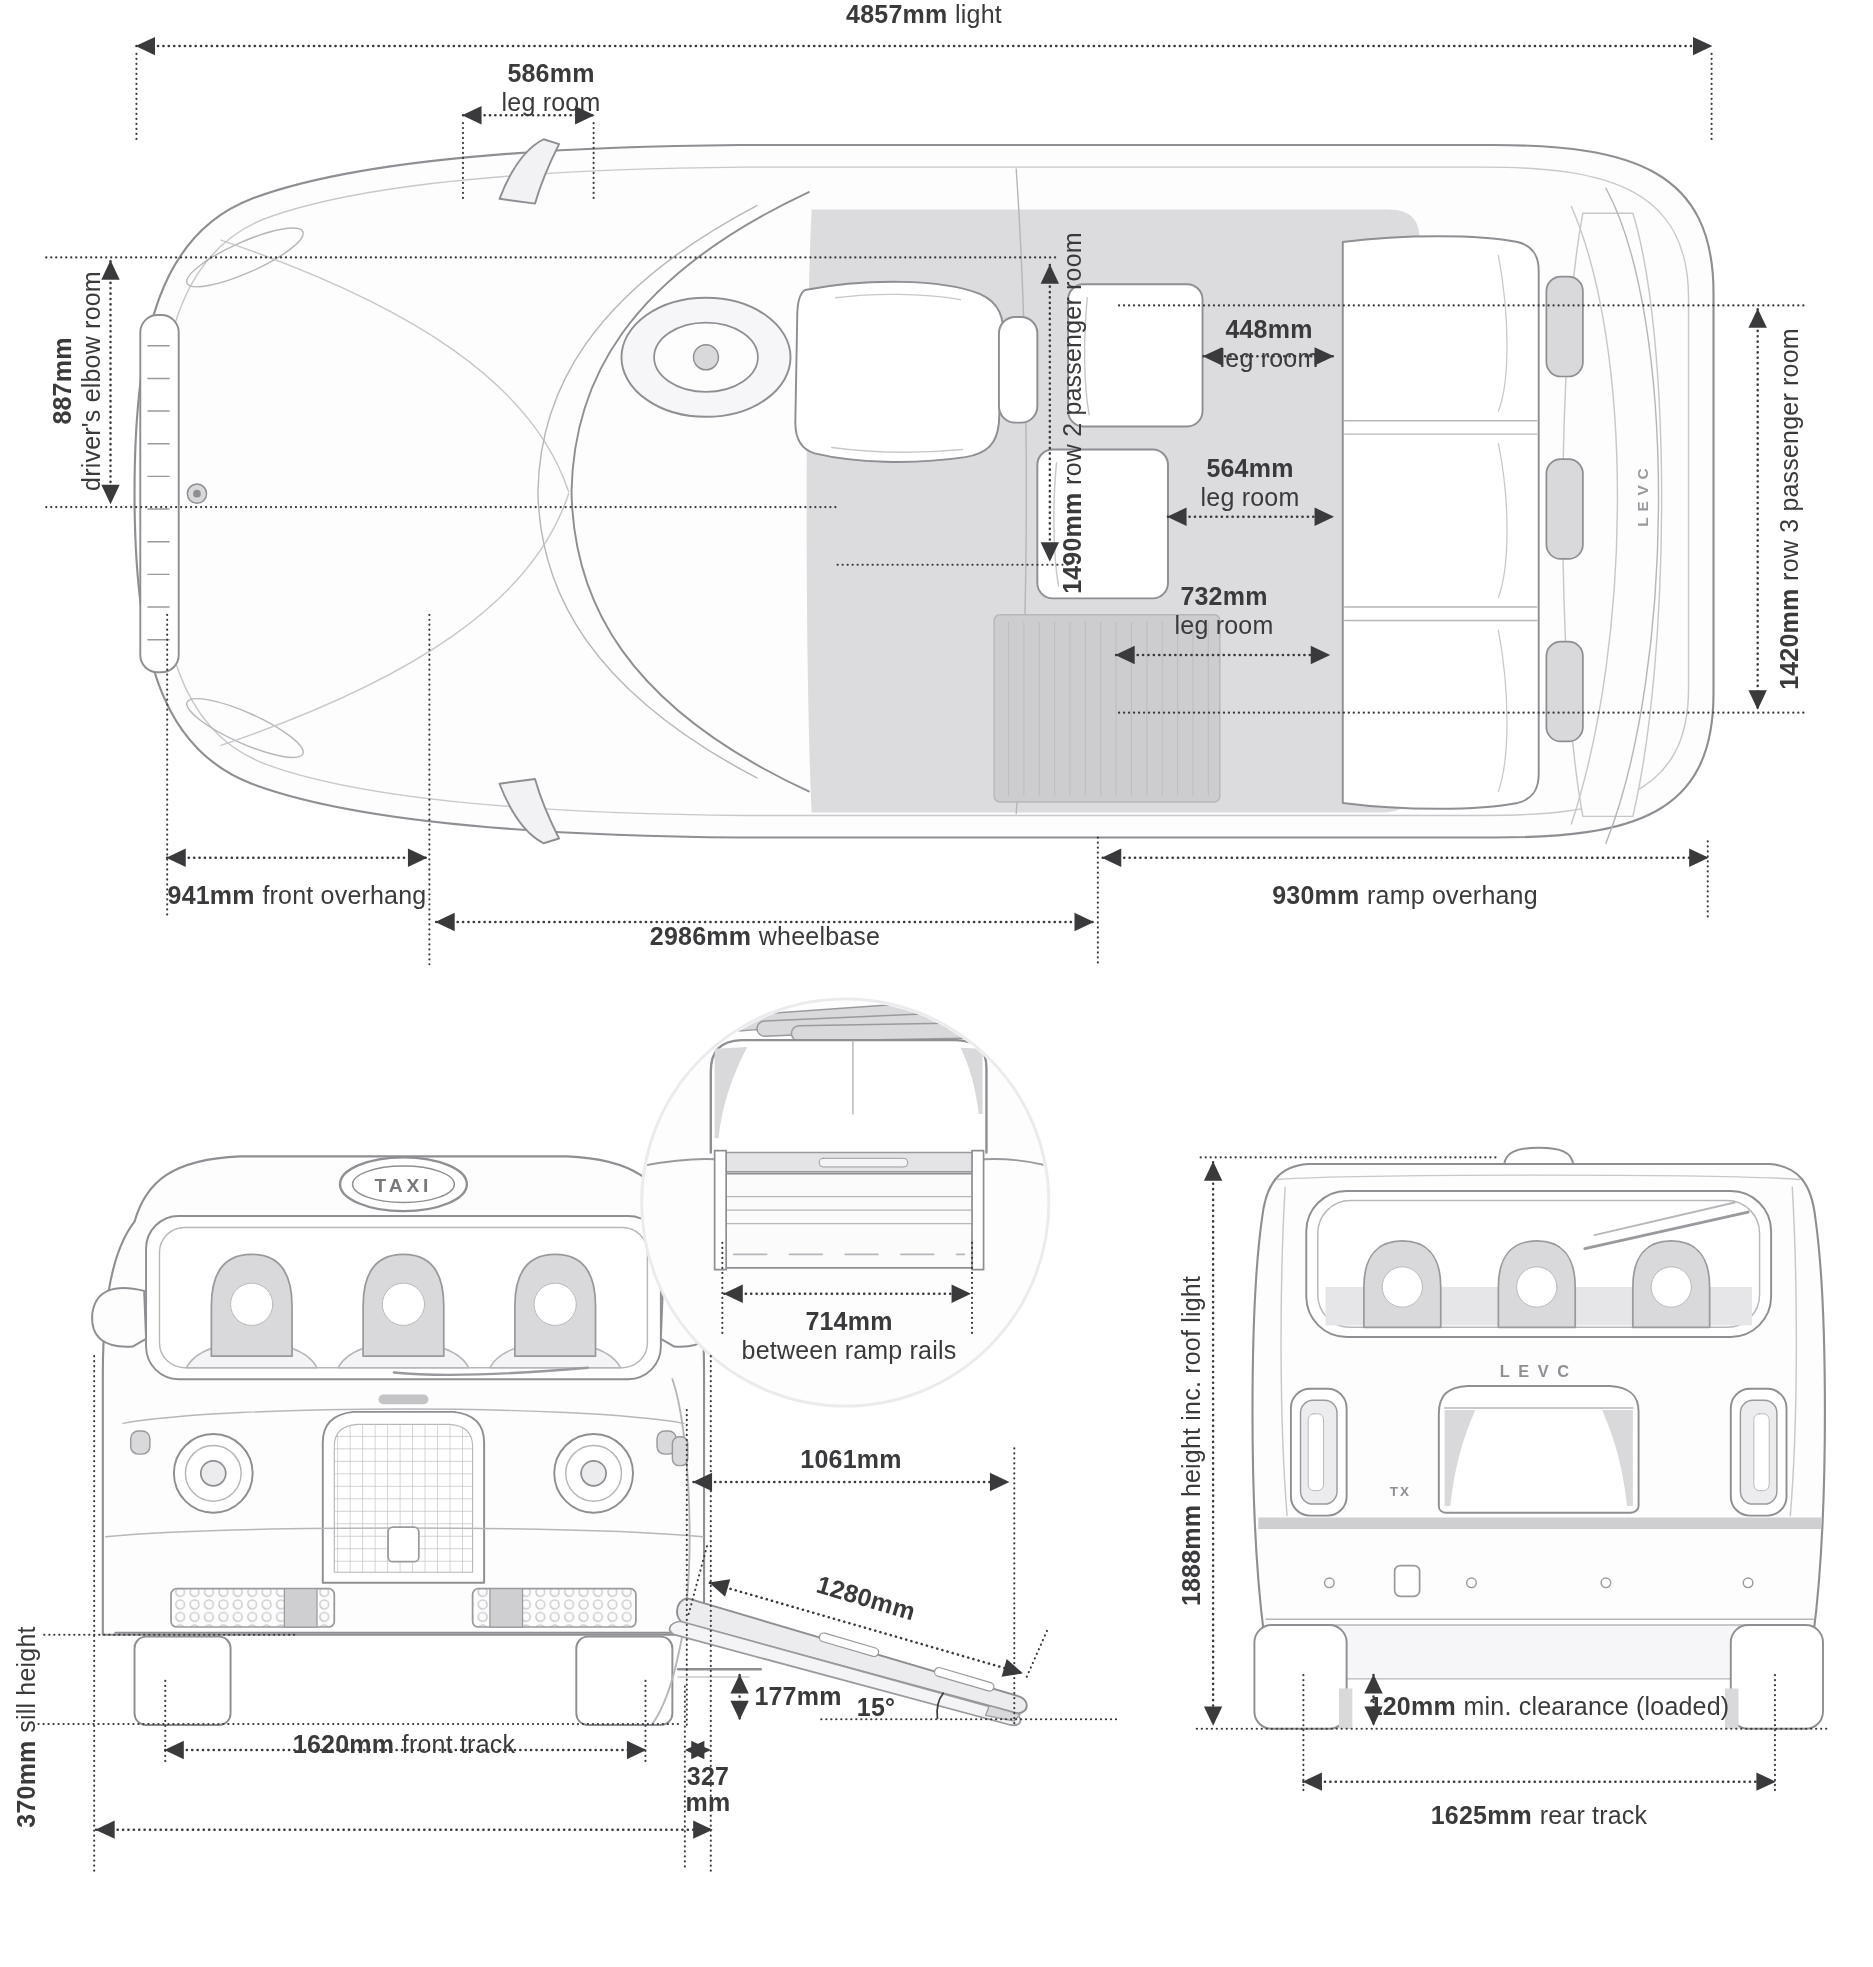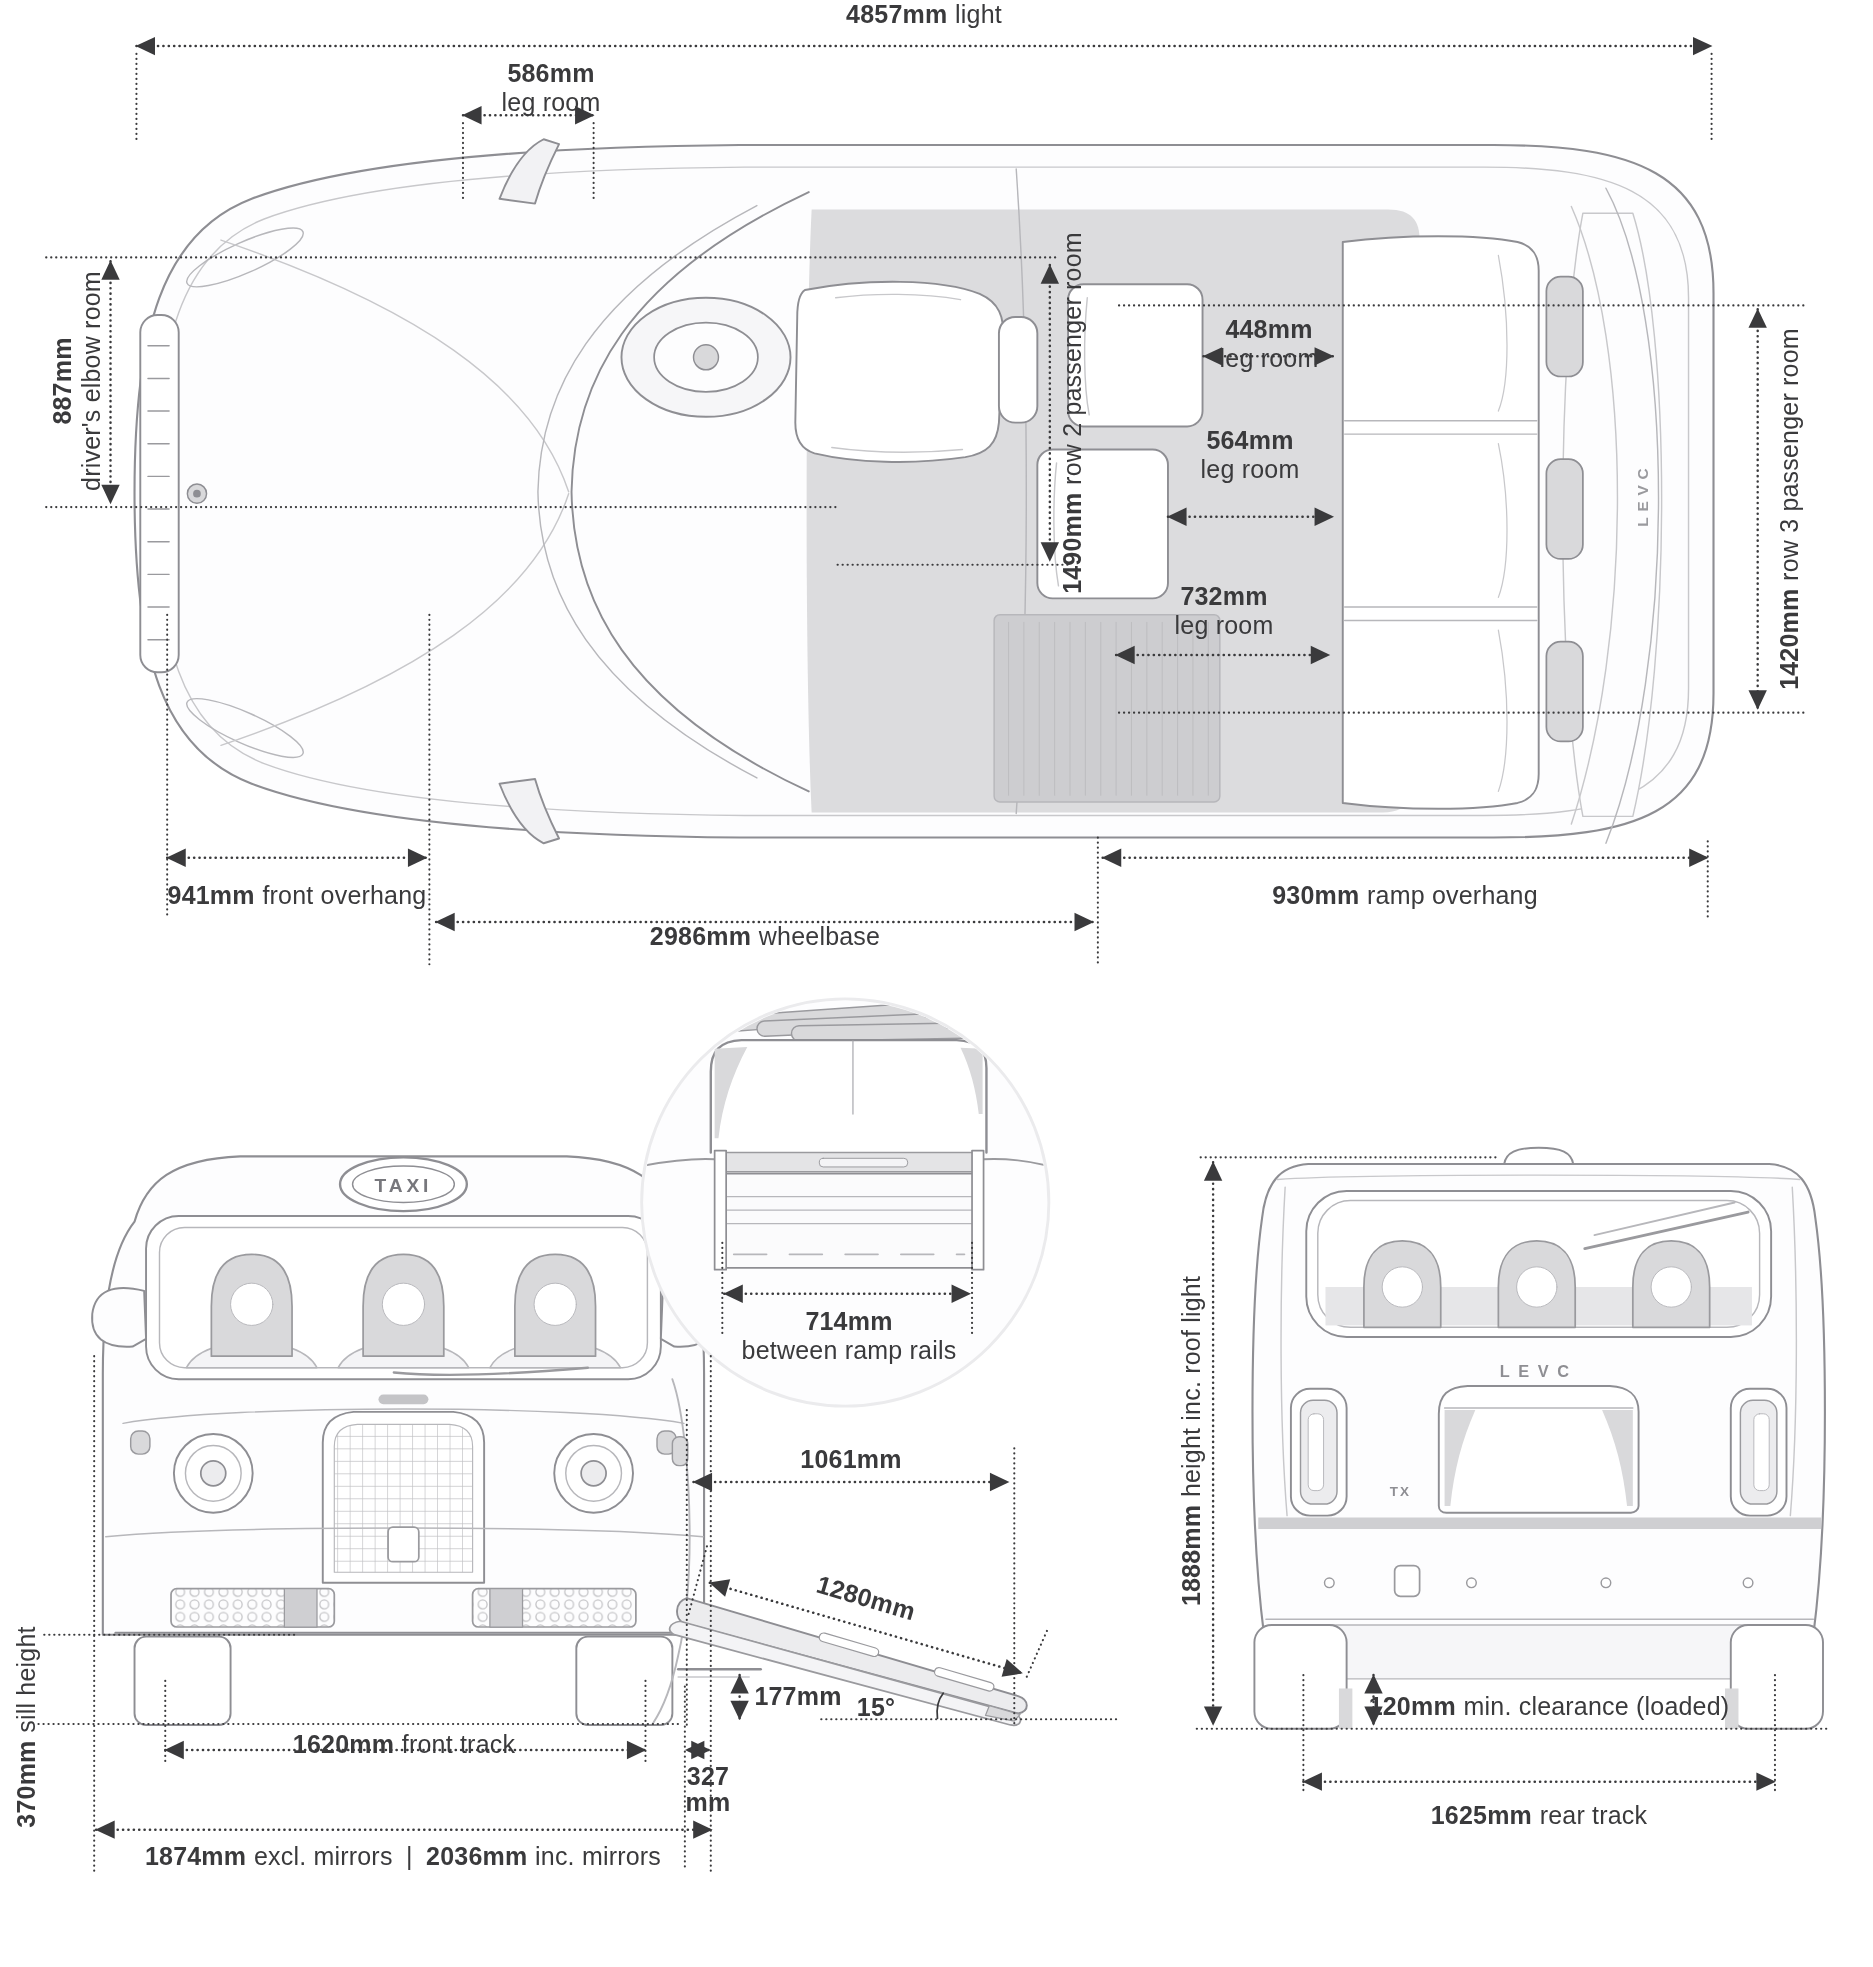--- a/index.html
+++ b/index.html
@@ -343,21 +343,21 @@
       <span class="l">driver's elbow room</span>
     </div>
 
 <div class="dim rot" style="left:1072px;top:413px"><span class="v">1490mm</span><span class="t">row 2 passenger room</span></div>
 
 <div class="dim stack" style="left:1269px;top:344px">
       <span class="v">448mm</span>
       <span class="l">leg room</span>
     </div>
 
-<div class="dim stack" style="left:1250px;top:455px">
+<div class="dim stack" style="left:1250px;top:483px">
       <span class="v">564mm</span>
       <span class="l">leg room</span>
     </div>
 
 <div class="dim stack" style="left:1224px;top:611px">
       <span class="v">732mm</span>
       <span class="l">leg room</span>
     </div>
 
 <div class="dim rot" style="left:1789px;top:509px"><span class="v">1420mm</span><span class="t">row 3 passenger room</span></div>
@@ -383,21 +383,20 @@
 
 <div class="dim rot" style="left:26px;top:1727px"><span class="v">370mm</span><span class="t">sill height</span></div>
 
 <div class="dim" style="left:404px;top:1744px"><span class="v">1620mm</span><span class="t">front track</span></div>
 
 <div class="dim stack" style="left:708px;top:1789px;line-height:26px">
       <span class="v">327</span>
       <span class="v">mm</span>
     </div>
 
-<div class="dim" style="left:403px;top:1856px"><span class="v">1874mm</span><span class="t">excl. mirrors</span><span class="sep">|</span><span class="v">2036mm</span><span class="t">inc. mirrors</span></div>
 
 <div class="dim rot" style="left:1191px;top:1441px"><span class="v">1888mm</span><span class="t">height inc. roof light</span></div>
 
 <div class="dim" style="left:1549px;top:1706px"><span class="v">120mm</span><span class="t">min. clearance (loaded)</span></div>
 
 <div class="dim" style="left:1539px;top:1815px"><span class="v">1625mm</span><span class="t">rear track</span></div>
 
 </div>
 
 

